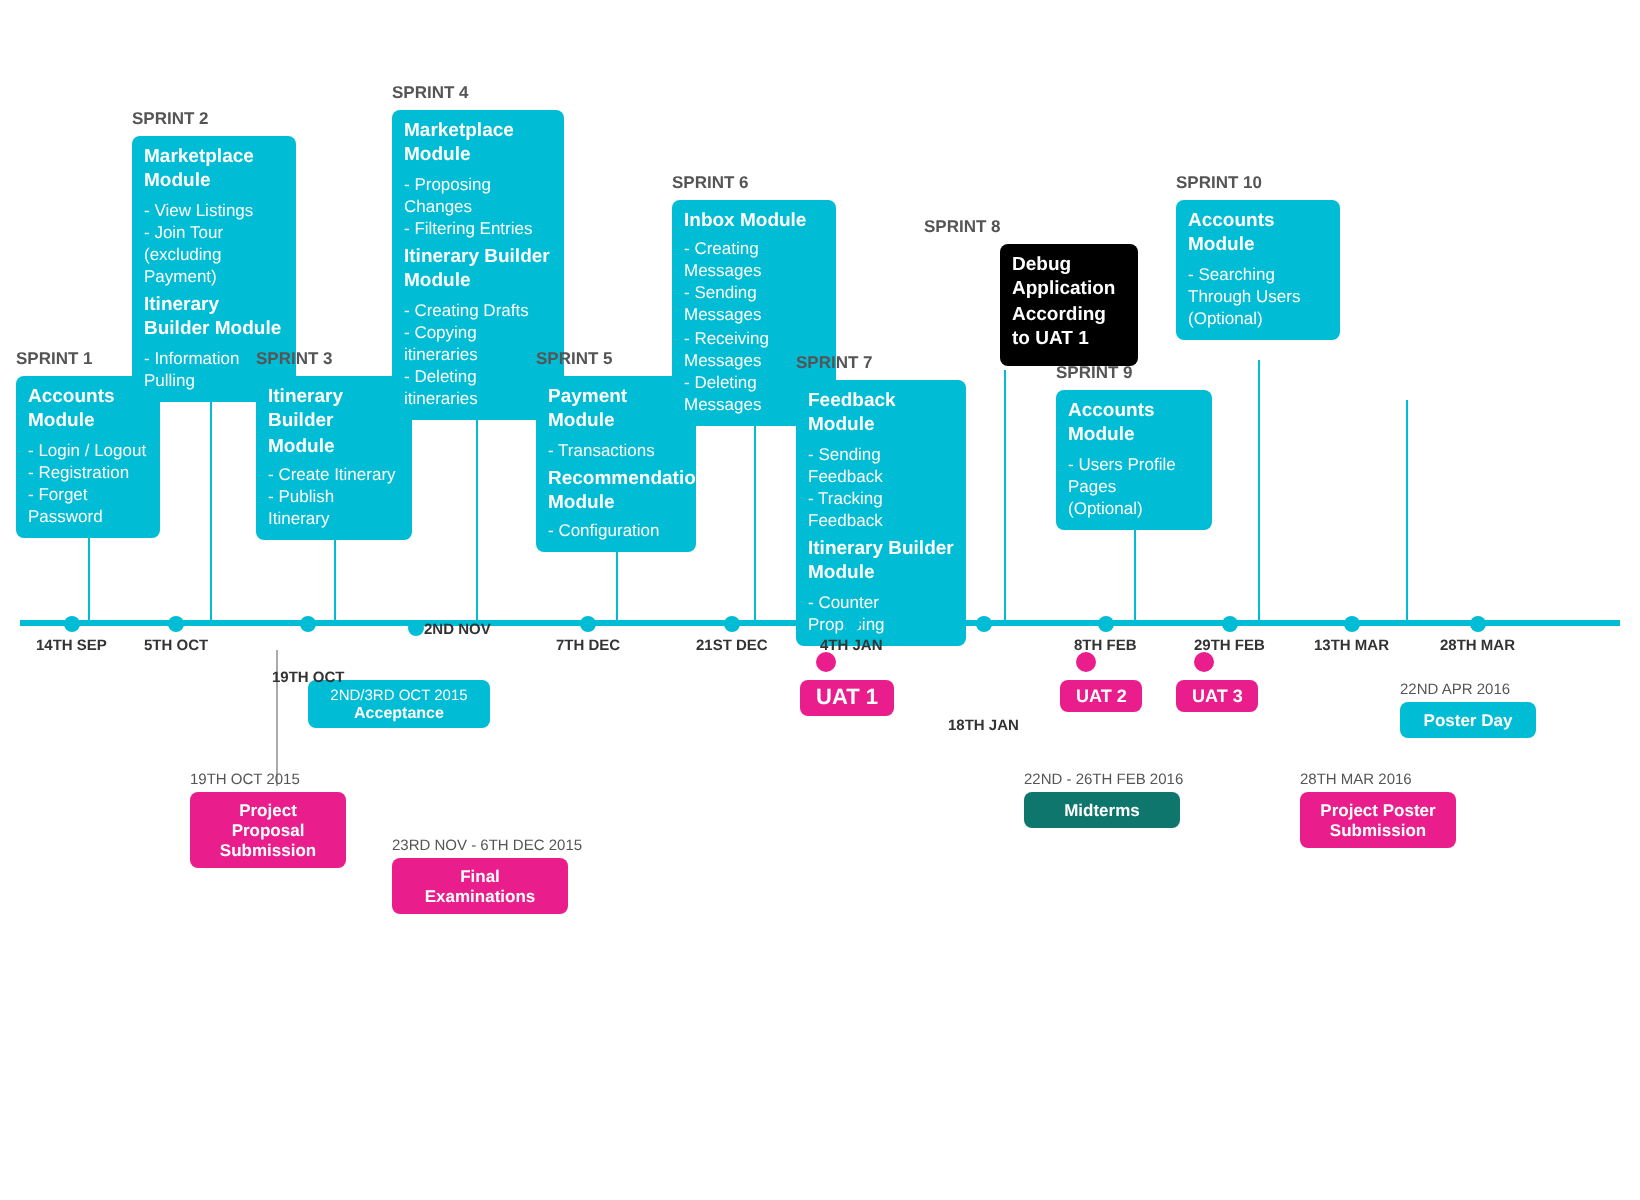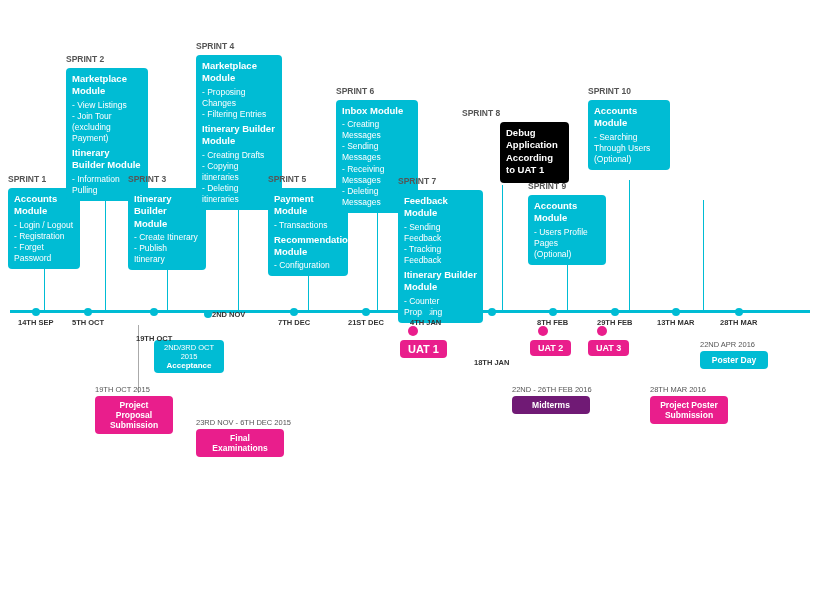--- a/index.html
+++ b/index.html
@@ -220,21 +220,21 @@
     <div style="width:8px;height:8px;background:#00bcd4;border-radius:50%;"></div>
     <span style="font-size:7.5px;font-weight:bold;color:#333;white-space:nowrap;margin-top:2px;">13TH MAR</span>
   </div>
 
   <div style="position:absolute; left:720px; top:308px; z-index:3; display:flex; flex-direction:column; align-items:center;">
     <div style="width:8px;height:8px;background:#00bcd4;border-radius:50%;"></div>
     <span style="font-size:7.5px;font-weight:bold;color:#333;white-space:nowrap;margin-top:2px;">28TH MAR</span>
   </div>
 
   <div style="position:absolute; left:154px; top:340px; z-index:2;">
-    <div style="background:#00bcd4;color:#fff;border-radius:4px;padding:3px 5px;font-size:8px;font-weight:bold;text-align:center;width:70px;">
+    <div style="background:#00bcd4;color:#fff;border-radius:4px;padding:3px 5px;font-size:8px;font-weight:bold;text-align:center;width:91px;">
       <div style="font-size:7.5px;font-weight:normal;">2ND/3RD OCT 2015</div>
       <div>Acceptance</div>
     </div>
   </div>
 
   <div style="position:absolute; left:138px; top:325px; width:1px; height:68px; background:#aaa; z-index:1;"></div>
 
   <div style="position:absolute; left:95px; top:385px; z-index:2;">
     <div style="font-size:7.5px;color:#555;margin-bottom:2px;">19TH OCT 2015</div>
     <div style="background:#e91e8c;color:#fff;border-radius:4px;padding:4px 6px;font-size:8.5px;font-weight:bold;text-align:center;width:78px;">
@@ -265,21 +265,21 @@
 
   <div style="position:absolute; left:597px; top:326px; z-index:3;">
     <div style="width:10px;height:10px;background:#e91e8c;border-radius:50%;"></div>
   </div>
   <div style="position:absolute; left:588px; top:340px; z-index:2;">
     <div style="background:#e91e8c;color:#fff;border-radius:4px;padding:3px 8px;font-size:9px;font-weight:bold;text-align:center;">UAT 3</div>
   </div>
 
   <div style="position:absolute; left:512px; top:385px; z-index:2;">
     <div style="font-size:7.5px;color:#555;margin-bottom:2px;">22ND - 26TH FEB 2016</div>
-    <div style="background:#701a75;color:#fff;border-radius:4px;padding:4px 10px;font-size:8.5px;font-weight:bold;text-align:center;width:78px;">
+    <div style="background:#0f766e;color:#fff;border-radius:4px;padding:4px 10px;font-size:8.5px;font-weight:bold;text-align:center;width:78px;">
       Midterms
     </div>
   </div>
 
   <div style="position:absolute; left:700px; top:340px; z-index:2;">
     <div style="font-size:7.5px;color:#555;margin-bottom:2px;">22ND APR 2016</div>
     <div style="background:#00bcd4;color:#fff;border-radius:4px;padding:4px 6px;font-size:8.5px;font-weight:bold;text-align:center;width:68px;">
       Poster Day
     </div>
   </div>

